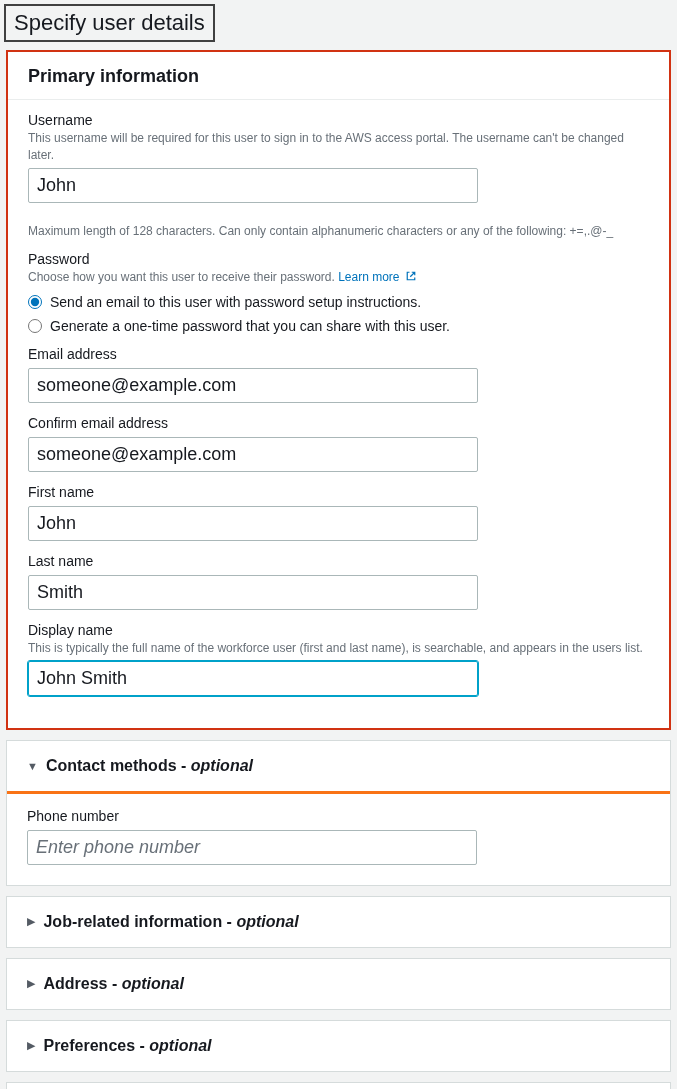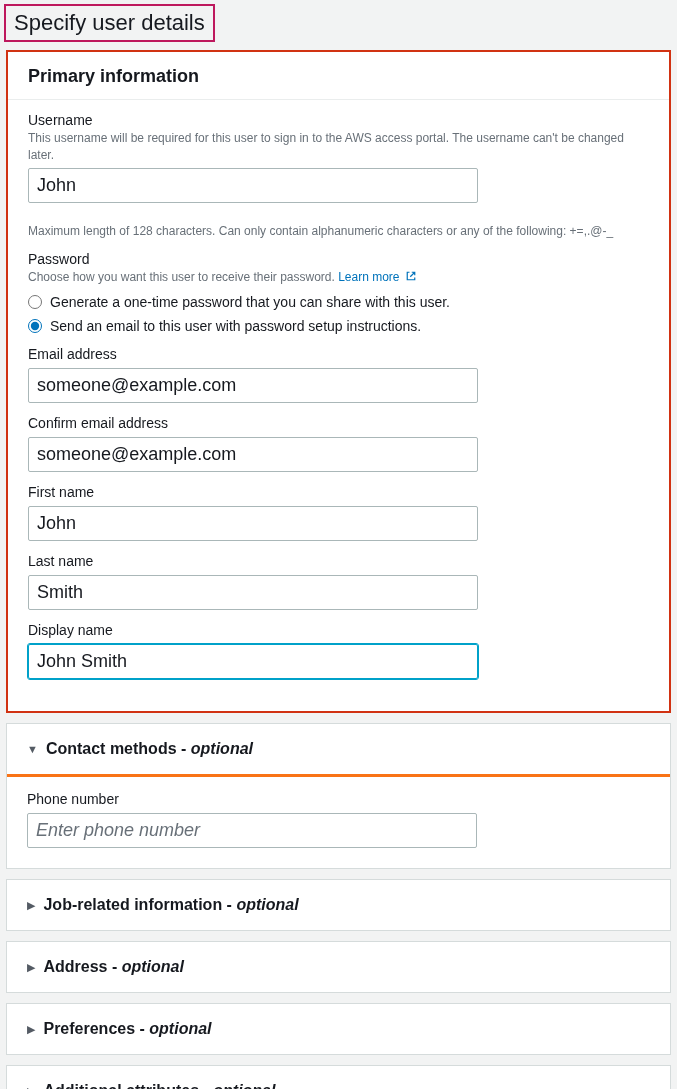--- a/index.html
+++ b/index.html
@@ -7,21 +7,21 @@
       font-family: "Amazon Ember", "Helvetica Neue", Arial, sans-serif;
       background: #f2f3f3;
       width: 677px;
       color: #16191f;
       font-size: 14px;
     }
     .page-title {
       font-size: 22px;
       font-weight: 400;
       padding: 4px 8px;
-      border: 2px solid #be185d;
+      border: 2px solid #404040;
       display: inline-block;
       margin: 4px 0 0 4px;
       background: #f2f3f3;
     }
     .panel {
       background: #fff;
       border: 1px solid #d5dbdb;
       margin: 10px 6px;
     }
     .panel.highlight {
@@ -161,27 +161,27 @@
       <div class="form-hint">
         <span>Choose how you want this user to receive their password.</span>
         <a class="link">
           <span>Learn more</span>
           <svg class="ext-icon" viewBox="0 0 16 16" fill="none" stroke="#0073bb" stroke-width="1.6">
             <path d="M6 3H3v10h10v-3M9 3h4v4M13 3L7 9"></path>
           </svg>
         </a>
       </div>
       <div class="radio-row">
+        <input type="radio" name="pwd" checked="" style="">
+        <span>Send an email to this user with password setup instructions.</span>
+      </div>
+      <div class="radio-row">
         <input type="radio" name="pwd" style="">
         <span>Generate a one-time password that you can share with this user.</span>
       </div>
-      <div class="radio-row">
-        <input type="radio" name="pwd" checked="" style="">
-        <span>Send an email to this user with password setup instructions.</span>
-      </div>
     </div>
 
     <div class="form-group">
       <label class="form-label">Email address</label>
       <input type="text" value="someone@example.com" style="">
     </div>
 
     <div class="form-group">
       <label class="form-label">Confirm email address</label>
       <input type="text" value="someone@example.com" style="">
@@ -192,20 +192,21 @@
       <input type="text" value="John" style="">
     </div>
 
     <div class="form-group">
       <label class="form-label">Last name</label>
       <input type="text" value="Smith" style="">
     </div>
 
     <div class="form-group">
       <label class="form-label">Display name</label>
+      <div class="form-hint">This is typically the full name of the workforce user (first and last name), is searchable, and appears in the users list.</div>
       <input type="text" class="focused" value="John Smith" style="">
     </div>
 
   </div>
 </div>
 
 <div class="expander">
   <div class="expander-header">
     <span class="tri">▼</span>
     <span class="expander-title">

